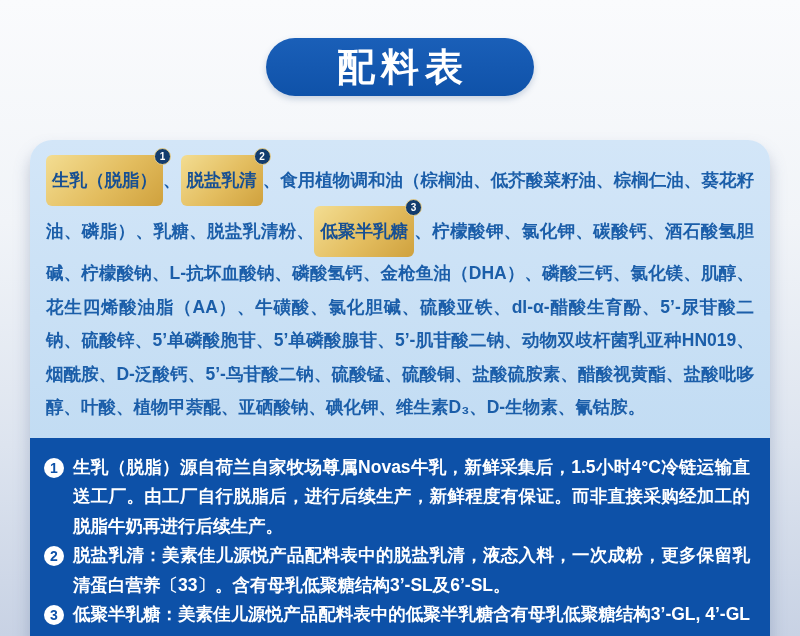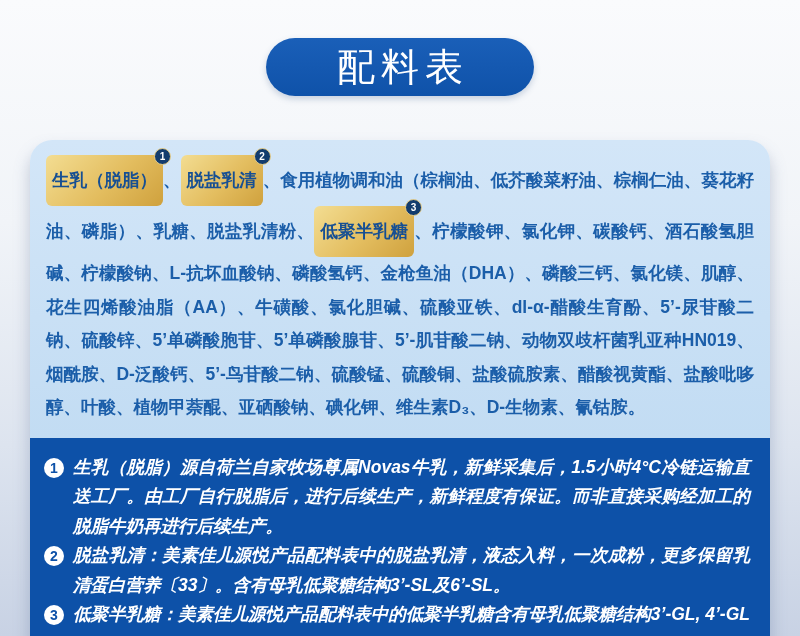--- a/index.html
+++ b/index.html
@@ -25,21 +25,21 @@
     background: linear-gradient(180deg, #1a5fb8 0%, #0f52a9 100%);
     border-radius: 32px;
     display: flex;
     align-items: center;
     justify-content: center;
     box-shadow: 0 3px 6px rgba(60, 90, 140, 0.25);
   }
   .header-pill .title {
     color: #ffffff;
     font-size: 38px;
-    font-weight: 400;
+    font-weight: 700;
     letter-spacing: 6px;
     padding-left: 6px;
     line-height: 1;
   }
   .card {
     position: absolute;
     left: 30px;
     top: 140px;
     width: 740px;
     border-radius: 22px;
@@ -94,21 +94,21 @@
     height: 20px;
     background: #ffffff;
     color: #0d51a8;
     border-radius: 50%;
     text-align: center;
     line-height: 20px;
     font-size: 14px;
     font-weight: 700;
     margin: 5px 9px 0 0;
   }
-  .note-text { flex: 1 1 auto; text-align: justify; font-style: italic; }
+  .note-text { flex: 1 1 auto; text-align: justify; }
 </style>
 </head>
 <body>
 
 <div class="page">
   <div class="header-pill">
     <span class="title">配料表</span>
   </div>
   <div class="card">
     <div class="ingredients"><span class="hl">生乳（脱脂）<span class="badge">1</span></span><span>、</span><span class="hl">脱盐乳清<span class="badge">2</span></span><span>、食用植物调和油（棕榈油、低芥酸菜籽油、棕榈仁油、葵花籽油、磷脂）、乳糖、脱盐乳清粉、</span><span class="hl">低聚半乳糖<span class="badge">3</span></span><span>、柠檬酸钾、氯化钾、碳酸钙、酒石酸氢胆碱、柠檬酸钠、L-抗坏血酸钠、磷酸氢钙、金枪鱼油（DHA）、磷酸三钙、氯化镁、肌醇、花生四烯酸油脂（AA）、牛磺酸、氯化胆碱、硫酸亚铁、dl-α-醋酸生育酚、5’-尿苷酸二钠、硫酸锌、5’单磷酸胞苷、5’单磷酸腺苷、5’-肌苷酸二钠、动物双歧杆菌乳亚种HN019、烟酰胺、D-泛酸钙、5’-鸟苷酸二钠、硫酸锰、硫酸铜、盐酸硫胺素、醋酸视黄酯、盐酸吡哆醇、叶酸、植物甲萘醌、亚硒酸钠、碘化钾、维生素D₃、D-生物素、氰钴胺。</span></div>

